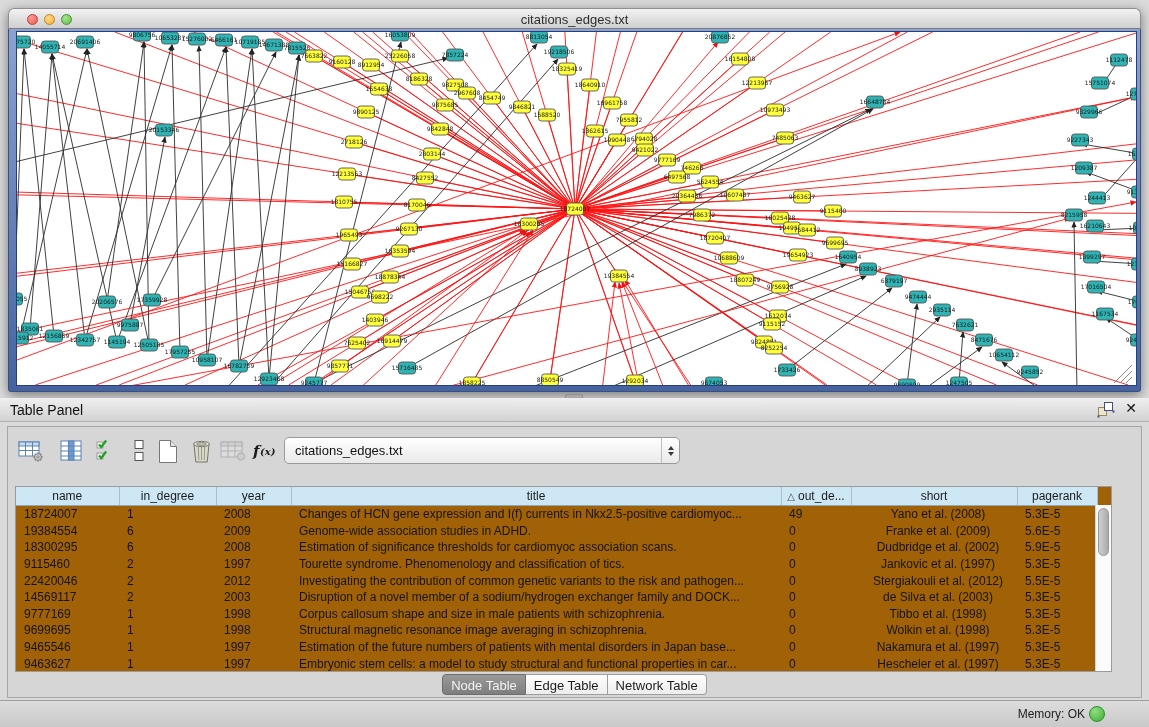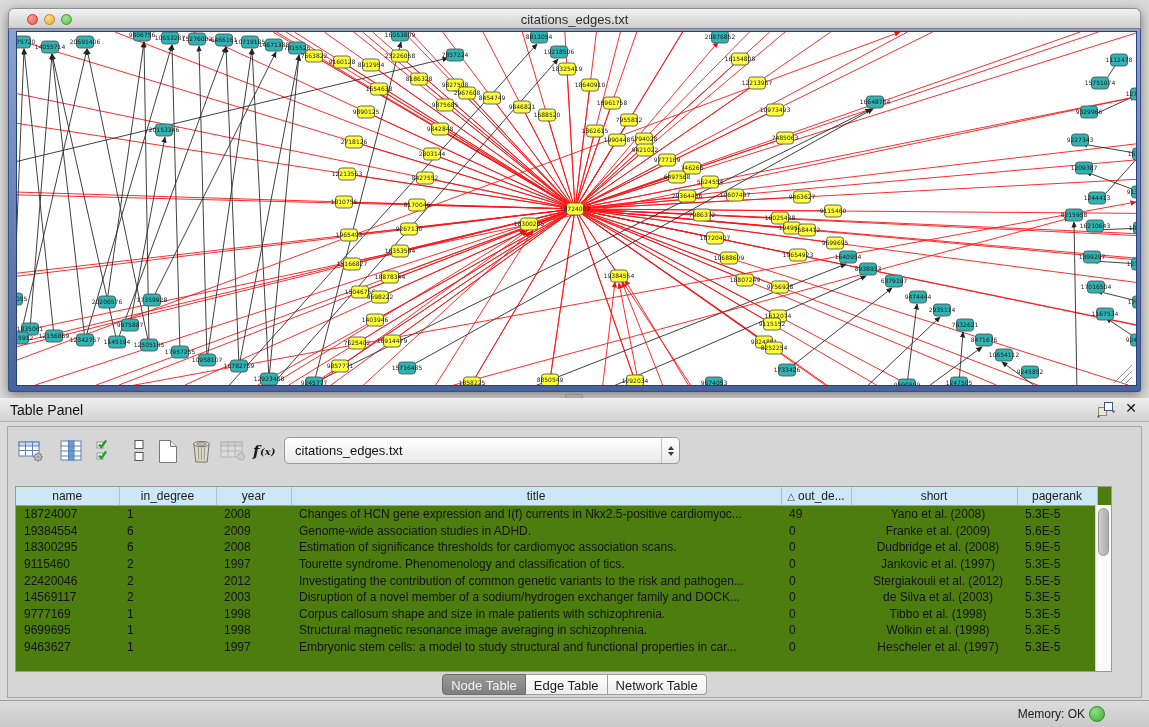--- a/index.html
+++ b/index.html
@@ -39,21 +39,21 @@
     background:linear-gradient(#ffffff,#e9e9e9);border:1px solid #9a9a9a;border-radius:5px;
     display:flex;align-items:center;}
   #dd-label{flex:1;font-size:13px;color:#111;padding-left:10px;white-space:nowrap;overflow:hidden;}
   #dd-step{width:17px;align-self:stretch;border-left:1px solid #c0c0c0;display:flex;flex-direction:column;
     align-items:center;justify-content:center;}
   .tri-up{width:0;height:0;border-left:3.5px solid transparent;border-right:3.5px solid transparent;
     border-bottom:4.5px solid #3a3a3a;margin:1px 0;}
   .tri-down{width:0;height:0;border-left:3.5px solid transparent;border-right:3.5px solid transparent;
     border-top:4.5px solid #3a3a3a;margin:1px 0;}
   
-  #table-box{position:absolute;left:7px;top:59px;width:1097px;height:186px;background:#4d7c0f;
+  #table-box{position:absolute;left:7px;top:59px;width:1097px;height:186px;background:#a16207;
     border:1px solid #9a9a9a;box-sizing:border-box;}
   #data-table{border-collapse:collapse;table-layout:fixed;width:1081px;}
   #data-table th{height:18px;background:#cde7f5;border-right:1px solid #a3bfd1;border-bottom:1px solid #8fa8b8;
     font-size:12px;font-weight:normal;color:#1c1c1c;text-align:center;overflow:hidden;white-space:nowrap;padding:0;}
   #data-table td{height:16.6px;font-size:12px;color:#141414;white-space:nowrap;overflow:hidden;padding:0 0 0 8px;}
   .c0{width:103px;} .c1{width:97px;} .c2{width:75px;} .c3{width:490px;} .c4{width:70px;} .c5{width:166px;} .c6{width:80px;}
   td.c0{padding-left:15px;} td.c2{padding-left:6px;} td.c5{text-align:center;padding-left:0;}
   .sort-tri{font-size:10px;color:#4a4a4a;margin-right:3px;}
   #v-scroll{position:absolute;right:0;top:18px;width:15px;bottom:0;background:#fbfbfb;border-left:1px solid #d4d4d4;}
   #v-thumb{position:absolute;left:2px;right:2px;top:3px;height:46px;border-radius:6px;
@@ -715,21 +715,21 @@
             <td class="c4">0</td>
             <td class="c5">Franke et al. (2009)</td>
             <td class="c6">5.6E-5</td>
           </tr>
           <tr>
             <td class="c0">18300295</td>
             <td class="c1">6</td>
             <td class="c2">2008</td>
             <td class="c3">Estimation of significance thresholds for cardiomyoc association scans.</td>
             <td class="c4">0</td>
-            <td class="c5">Dudbridge et al. (2008)</td>
+            <td class="c5">Dudbridge et al. (2002)</td>
             <td class="c6">5.9E-5</td>
           </tr>
           <tr>
             <td class="c0">9115460</td>
             <td class="c1">2</td>
             <td class="c2">1997</td>
             <td class="c3">Tourette syndrome. Phenomenology and classification of tics.</td>
             <td class="c4">0</td>
             <td class="c5">Jankovic et al. (1997)</td>
             <td class="c6">5.3E-5</td>
@@ -764,20 +764,29 @@
           <tr>
             <td class="c0">9699695</td>
             <td class="c1">1</td>
             <td class="c2">1998</td>
             <td class="c3">Structural magnetic resonance image averaging in schizophrenia.</td>
             <td class="c4">0</td>
             <td class="c5">Wolkin et al. (1998)</td>
             <td class="c6">5.3E-5</td>
           </tr>
           <tr>
+            <td class="c0">9465546</td>
+            <td class="c1">1</td>
+            <td class="c2">1997</td>
+            <td class="c3">Estimation of the future numbers of patients with mental disorders in Japan base...</td>
+            <td class="c4">0</td>
+            <td class="c5">Nakamura et al. (1997)</td>
+            <td class="c6">5.3E-5</td>
+          </tr>
+          <tr>
             <td class="c0">9463627</td>
             <td class="c1">1</td>
             <td class="c2">1997</td>
             <td class="c3">Embryonic stem cells: a model to study structural and functional properties in car...</td>
             <td class="c4">0</td>
             <td class="c5">Hescheler et al. (1997)</td>
             <td class="c6">5.3E-5</td>
           </tr>
         </tbody>
     </table>

